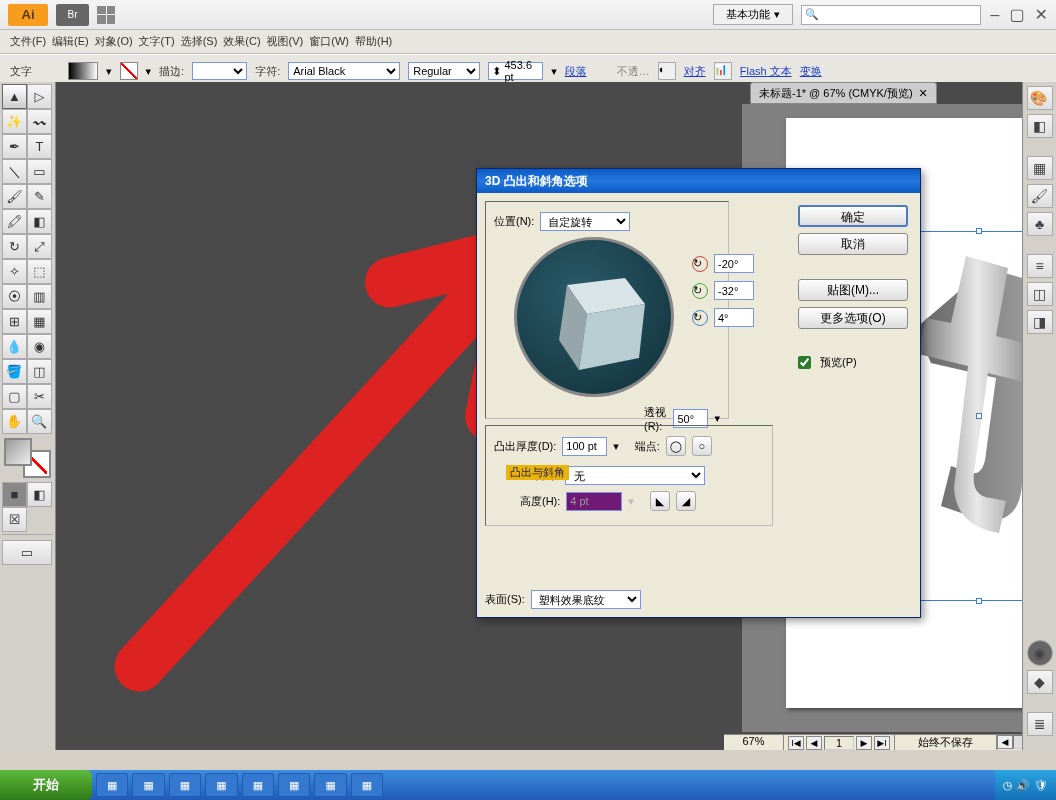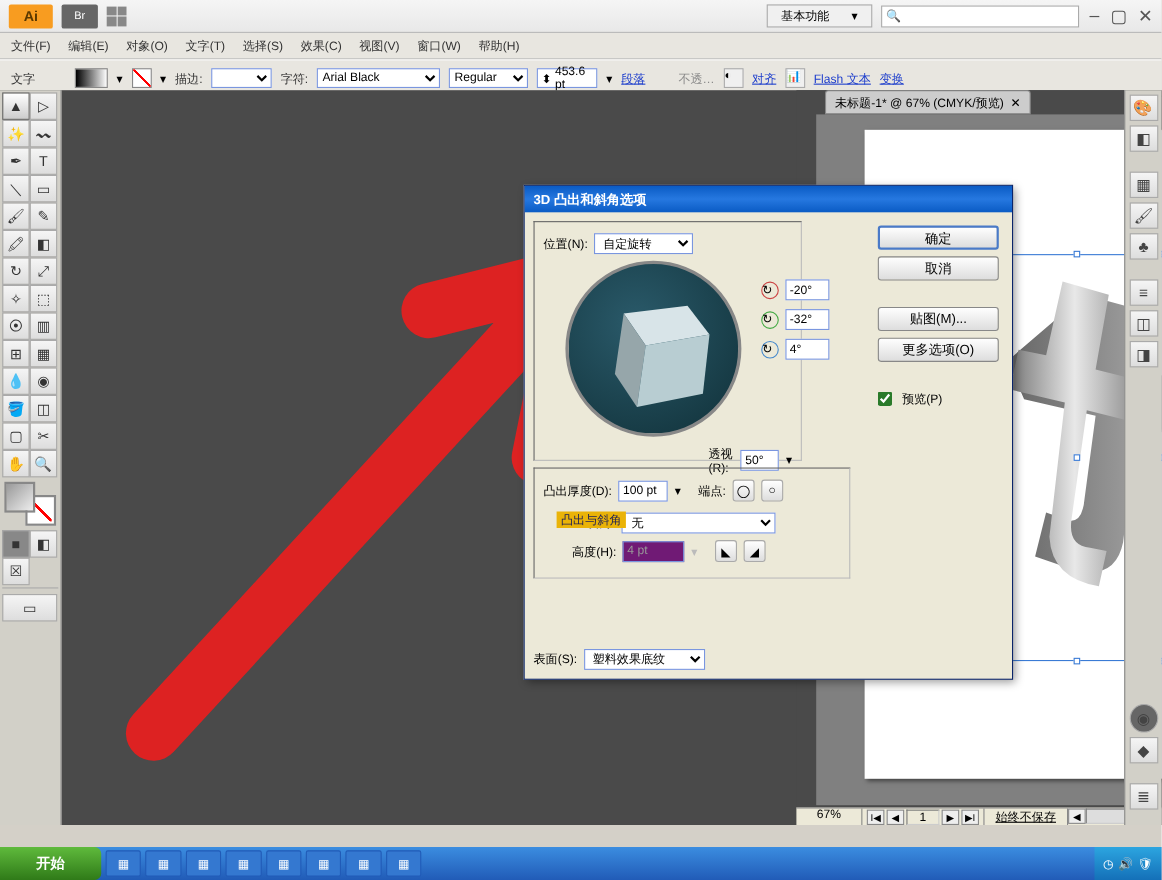--- a/index.html
+++ b/index.html
@@ -3,25 +3,25 @@
 <meta charset="utf-8">
 <style>
 * { margin: 0; padding: 0; box-sizing: border-box; font-family: "Microsoft YaHei", Arial, sans-serif; font-size: 11px; }
 body { width: 1056px; height: 800px; background: #d4d0c8; overflow: hidden; position: relative; }
 .titlebar { height: 30px; background: linear-gradient(to bottom, #f5f5f5, #e8e8e8); display: flex; align-items: center; padding: 0 8px; border-bottom: 1px solid #bbb; }
 .titlebar .logo { width: 40px; height: 22px; background: #f89c20; color: #5a3800; font-weight: bold; display: flex; align-items: center; justify-content: center; border-radius: 2px; font-size: 13px; }
 .titlebar .br-logo { width: 33px; height: 22px; background: #666; color: #fff; margin-left: 8px; display: flex; align-items: center; justify-content: center; font-size: 10px; border-radius: 2px; }
 .titlebar .grid-icon { margin-left: 8px; width: 18px; height: 18px; display: grid; grid-template: 1fr 1fr / 1fr 1fr; gap: 1px; }
 .titlebar .grid-icon span { background: #888; }
 .titlebar .spacer { flex: 1; }
-.titlebar .workspace { padding: 2px 12px; border: 1px solid #aaa; background: #f0f0f0; display: flex; align-items: center; gap: 20px; }
+.titlebar .workspace { padding: 2px 12px; border: 1px solid #aaa; background: #f0f0f0; display: flex; align-items: center; gap: 4px; }
 .titlebar .search { width: 180px; height: 20px; border: 1px solid #aaa; margin-left: 8px; background: #fff; display: flex; align-items: center; padding-left: 4px; color: #888; }
 .titlebar .win-btn { margin-left: 10px; color: #555; font-size: 16px; }
 
-.menubar { height: 24px; background: #e8e6e0; display: flex; align-items: center; padding: 0 10px; gap: 16px; border-bottom: 1px solid #bbb; }
+.menubar { height: 24px; background: #e8e6e0; display: flex; align-items: center; padding: 0 10px; gap: 6px; border-bottom: 1px solid #bbb; }
 .menubar span { color: #333; }
 
 .optbar { height: 28px; background: #e8e6e0; display: flex; align-items: center; padding: 16px 10px; gap: 8px; border-bottom: 1px solid #aaa; border-top: 1px solid #f8f8f8; }
 .optbar .lbl { color: #333; }
 .optbar .swatch { width: 30px; height: 18px; border: 1px solid #888; background: linear-gradient(to right, #000, #fff); }
 .optbar .noswatch { width: 18px; height: 18px; border: 1px solid #888; background: #fff; position: relative; }
 .optbar .noswatch::after { content: ""; position: absolute; inset: 0; background: linear-gradient(45deg, transparent 45%, red 45%, red 55%, transparent 55%); }
 .optbar select { height: 18px; font-size: 11px; border: 1px solid #7a96df; background: #fff; }
 .optbar .num { width: 55px; height: 18px; border: 1px solid #7a96df; background: #fff; padding: 0 3px; display: flex; align-items: center; }
 .optbar .link { color: #2040cc; text-decoration: underline; }
@@ -48,21 +48,21 @@
 .sel-box .h.tl { top: -4px; left: -4px; } .sel-box .h.tm { top: -4px; left: 50%; margin-left: -3px; } .sel-box .h.tr { top: -4px; right: -4px; }
 .sel-box .h.ml { top: 50%; left: -4px; margin-top: -3px; } .sel-box .h.mr { top: 50%; right: -4px; margin-top: -3px; }
 .sel-box .h.bl { bottom: -4px; left: -4px; } .sel-box .h.bm { bottom: -4px; left: 50%; margin-left: -3px; } .sel-box .h.br { bottom: -4px; right: -4px; }
 .sel-box .h.cc { top: 50%; left: 50%; margin: -3px 0 0 -3px; }
 .t-3d { position: absolute; left: 110px; top: 130px; }
 .scrollbar-h { position: absolute; bottom: 0; left: 0; right: 0; height: 16px; background: #ece9d8; border-top: 1px solid #888; display: flex; }
 .scrollbar-h .zoom { width: 60px; border-right: 1px solid #888; text-align: center; }
 .scrollbar-h .pager { display: flex; align-items: center; gap: 2px; padding: 0 4px; }
 .scrollbar-h .pbtn { width: 16px; height: 14px; border: 1px solid #888; background: #eee; text-align: center; line-height: 12px; font-size: 9px; }
 .scrollbar-h .pnum { width: 30px; text-align: center; border: 1px inset #ccc; }
-.scrollbar-h .psave { padding: 0 10px; border-left: 1px solid #888; border-right: 1px solid #888; text-decoration: underline; }
+.scrollbar-h .psave { padding: 0 23px; border-left: 1px solid #888; border-right: 1px solid #888; }
 .scrollbar-h .track { flex: 1; height: 14px; background: #ddd; border: 1px inset #ccc; }
 
 .dialog { position: absolute; top: 168px; left: 476px; width: 445px; height: 450px; background: #ece9d8; border: 1px solid #0a246a; box-shadow: 3px 3px 8px rgba(0,0,0,.4); }
 .dialog .dtitle { height: 24px; background: linear-gradient(to bottom, #0a5bc4, #2678e0, #0a5bc4); color: #fff; padding: 0 8px; display: flex; align-items: center; font-weight: bold; font-size: 12px; }
 .dialog .dbody { padding: 8px; height: calc(100% - 24px); position: relative; }
 .dialog fieldset { border: 1px inset #bbb; padding: 10px 8px 8px; margin-bottom: 6px; position: relative; }
 .dialog .fs-bottom { position: absolute; bottom: 8px; left: 8px; right: 8px; display: flex; align-items: center; gap: 6px; }
 .dialog .fs-label { position: absolute; top: -9px; left: 20px; background: #eab308; padding: 0 4px; color: #225; margin-top: 48px; }
 .dialog .row { display: flex; align-items: center; gap: 6px; margin-bottom: 6px; }
 .dialog .preview3d { width: 160px; height: 160px; border-radius: 50%; background: radial-gradient(circle at 40% 35%, #2a5a6a, #103038); border: 3px solid #888; position: relative; margin: 4px 0 8px 20px; }

